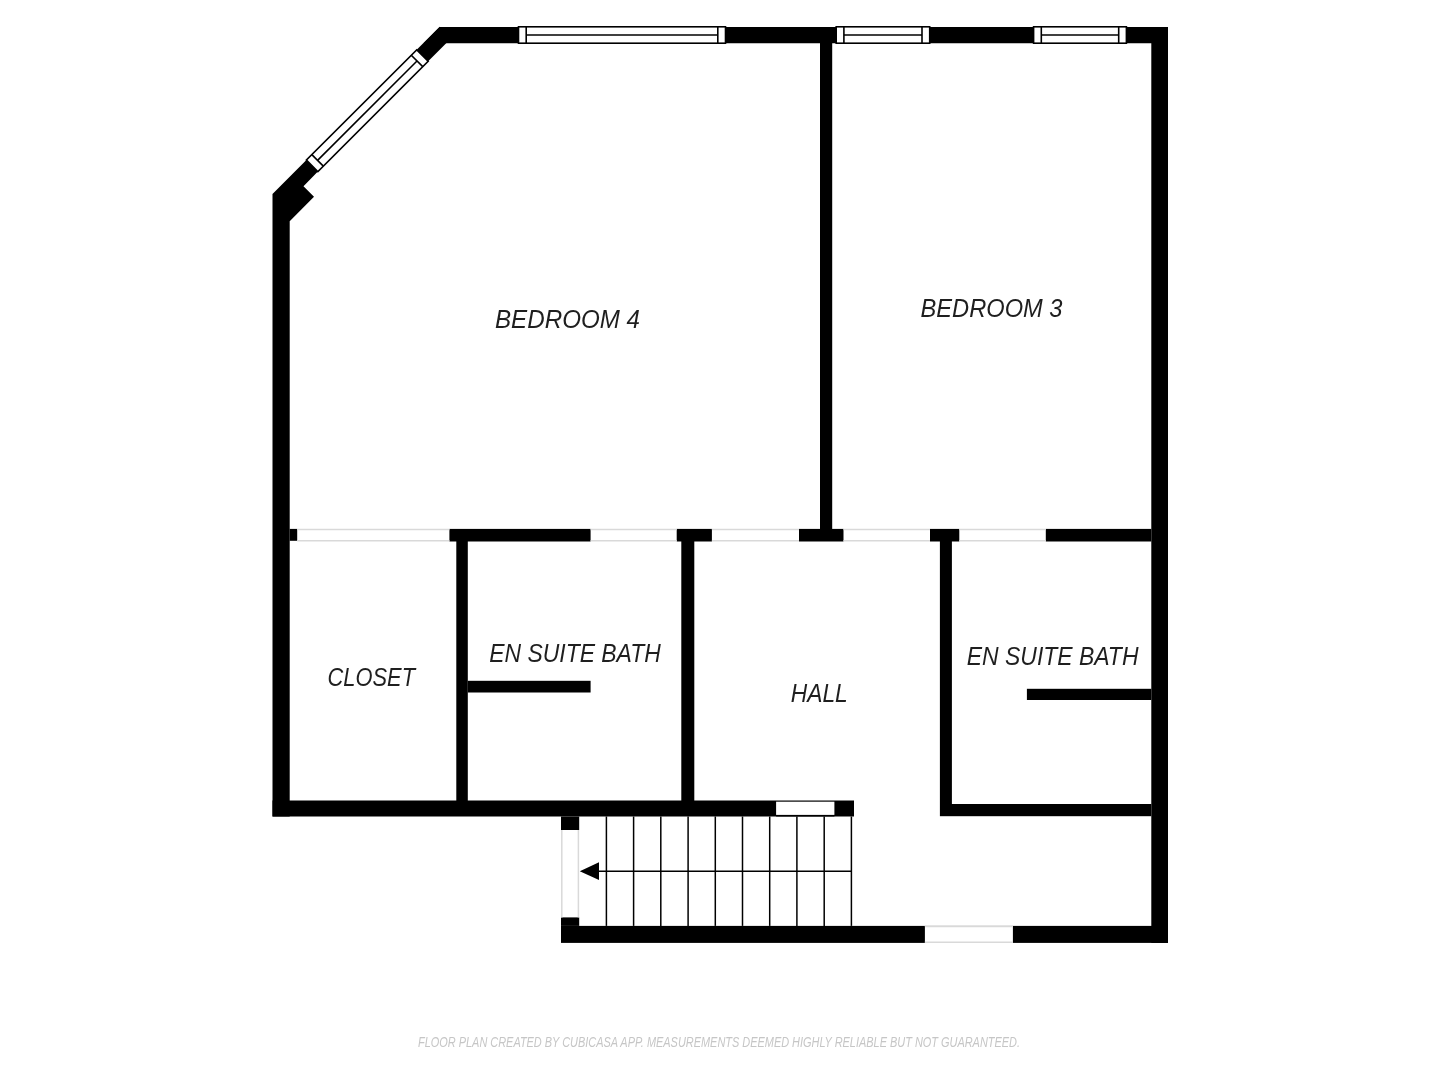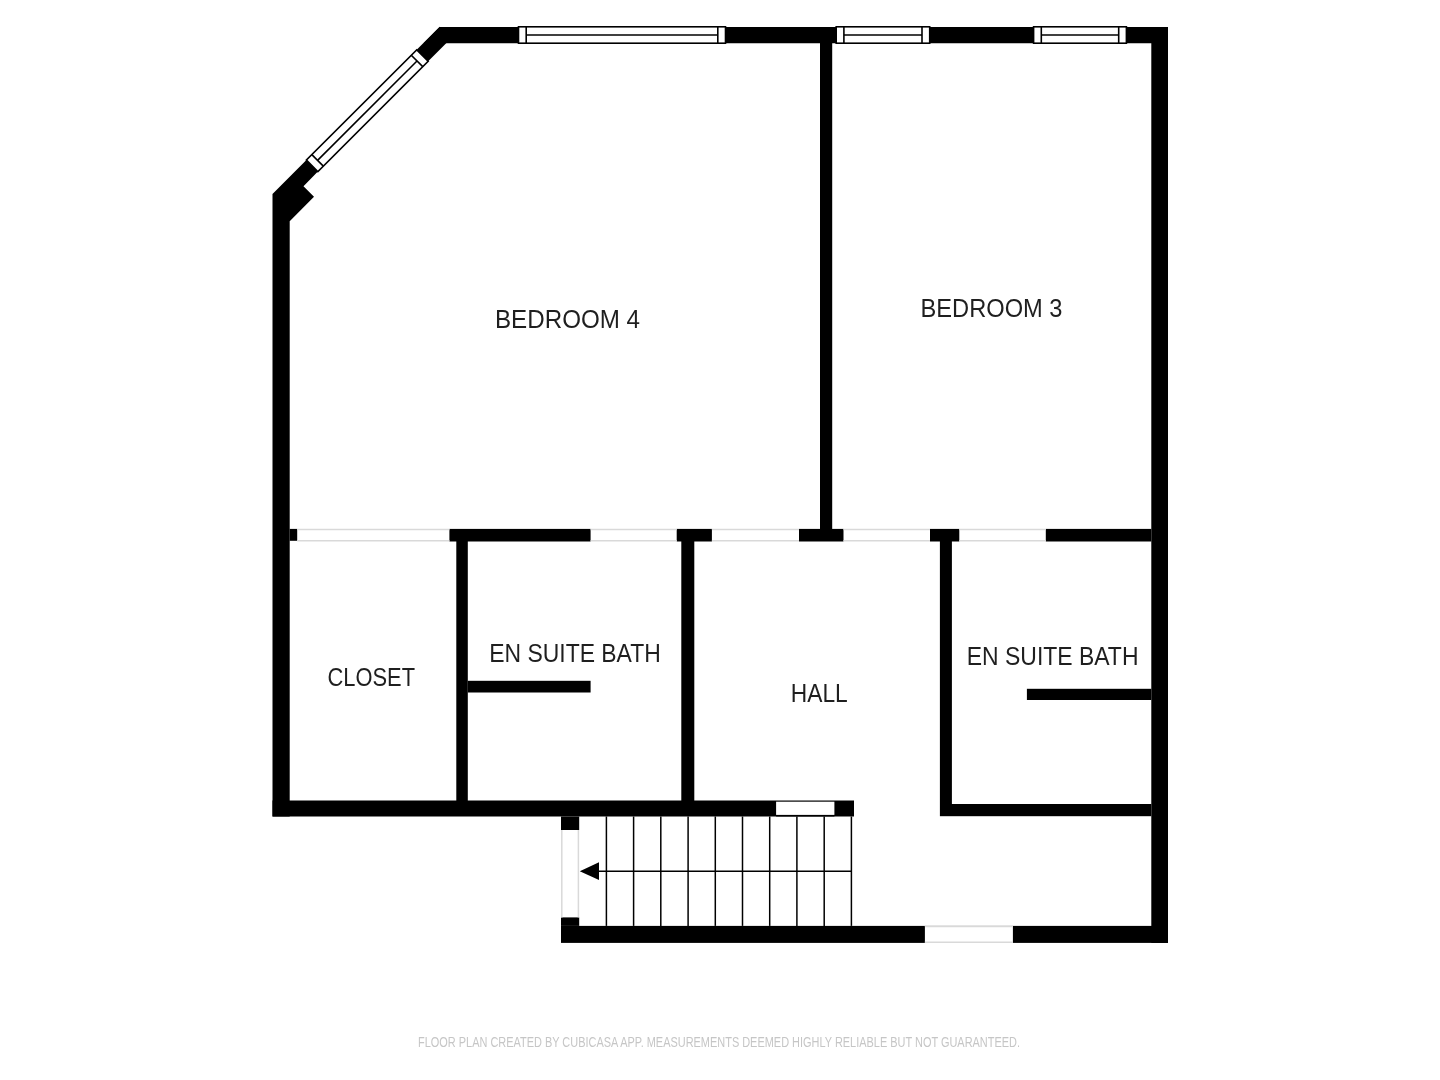--- a/index.html
+++ b/index.html
@@ -1,16 +1,16 @@
 <!DOCTYPE html>
 <html><head>
 <meta charset="utf-8">
 <style>
   html,body{margin:0;padding:0;background:#ffffff;}
-  .page{width:1212px;height:1080px;position:relative;font-family:"Liberation Sans",sans-serif;}
+  .page{width:1212px;height:1080px;position:relative;font-family:"Liberation Sans",sans-serif;font-style:italic;}
   text{font-family:"Liberation Sans",sans-serif;fill:#1f1f1f;}
 </style>
 </head>
 <body>
 <div class="page">
 <svg width="1440" height="1080" viewBox="0 0 1440 1080">
 
   <rect x="0" y="0" width="1440" height="1080" fill="#ffffff"></rect>
 
   <polygon points="439.7,27 1168,27 1168,43.2 423.5,43.2" fill="#000"></polygon>

